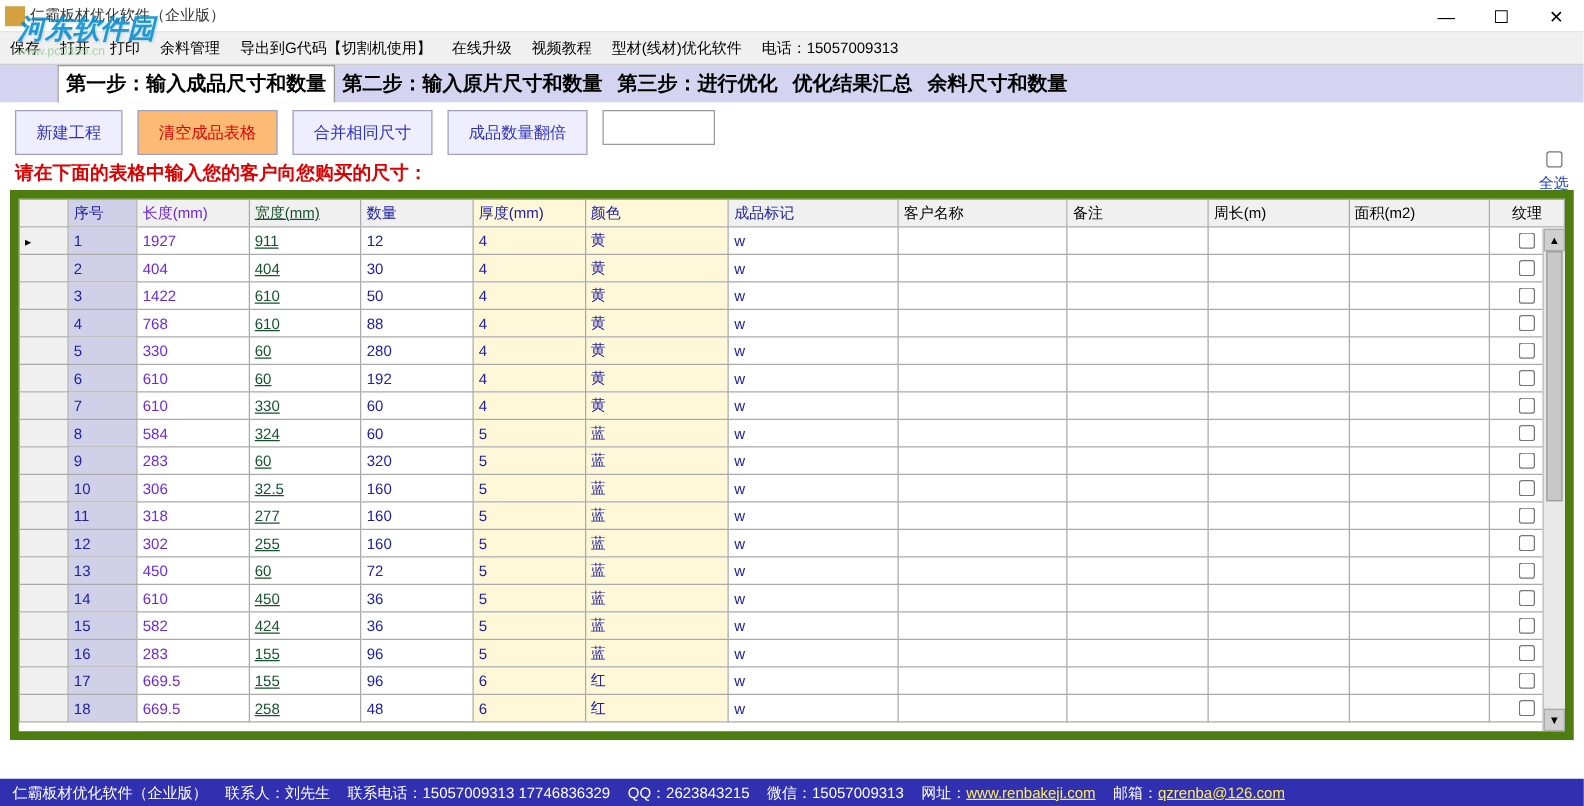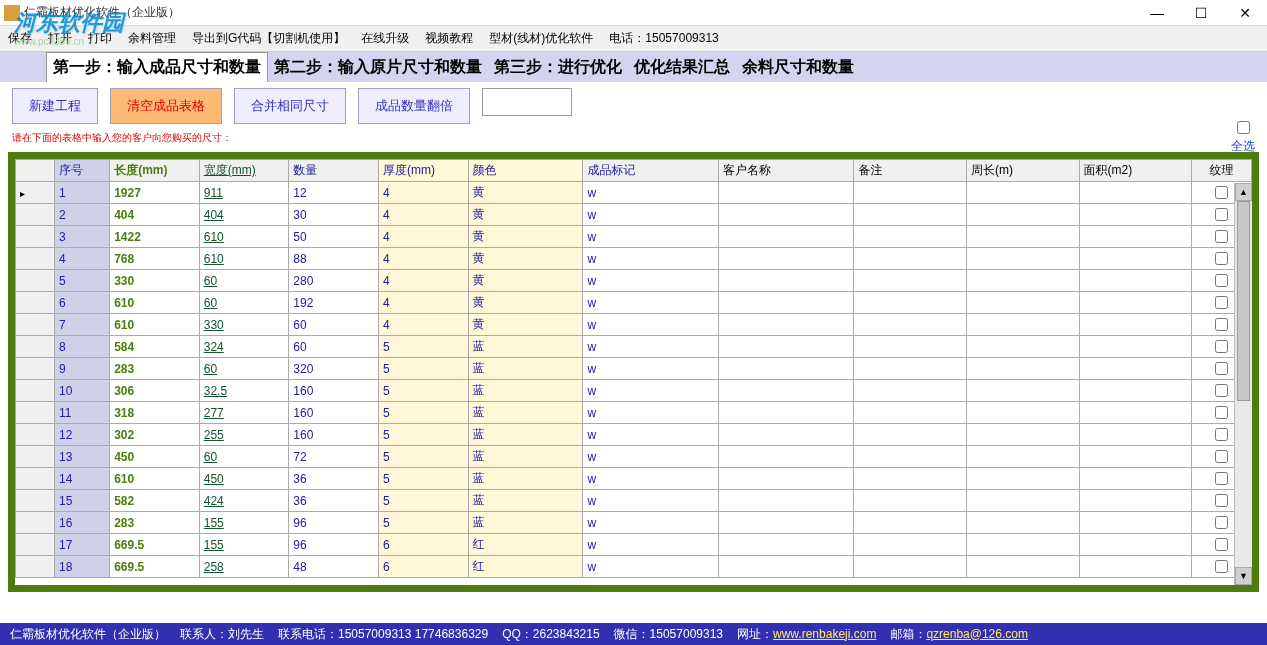--- a/index.html
+++ b/index.html
@@ -18,30 +18,30 @@
 .tab { padding: 4px 6px; font-size: 16px; font-weight: bold; display: flex; align-items: center; cursor: pointer; white-space: nowrap; }
 .tab.active { background: #fff; border-top: 1px solid #999; border-left: 1px solid #999; border-right: 1px solid #999; margin-left: 44px; }
 .tab .lbl { color: #000; }
 .tab .lbl2 { color: #000; }
 .toolbar { height: 44px; background: #fff; display: flex; align-items: flex-start; padding: 6px 12px; gap: 12px; }
 .tbtn { padding: 8px 16px; border: 1px solid #a0a0c0; background: #eef; cursor: pointer; font-size: 13px; }
 .tbtn.red { color: #d00; background: #fdba74; }
 .tbtn.blue { color: #3030c0; }
 .tinput { width: 90px; height: 28px; border: 1px solid #999; padding: 2px 4px; }
 .instruct-row { height: 24px; display: flex; align-items: center; padding: 0 12px; justify-content: space-between; }
-.instruct { color: #d00; font-size: 10px; font-weight: normal; }
+.instruct { color: #d00; font-size: 15px; font-weight: bold; }
 .select-all { display: flex; align-items: center; gap: 4px; color: #2040d0; flex-direction: column; }
 .select-all input { width: 13px; height: 13px; }
 .grid-wrap { position: relative; margin: 2px 8px 4px 8px; border: 7px solid #4d7c0f; height: 440px; overflow: hidden; }
 .grid { width: 100%; border-collapse: collapse; table-layout: fixed; }
 .grid th, .grid td { border: 1px solid #aaa; padding: 2px 4px; height: 22px; text-align: left; font-size: 12px; overflow: hidden; white-space: nowrap; }
 .grid th { background: #f0f0f0; font-weight: normal; }
 .grid .rowhdr { width: 34px; background: #f0f0f0; }
 .grid .c-seq { width: 48px; background: #d0d0e8; color: #2020a0; }
-.grid .c-len { width: 78px; color: #4d7c0f; font-weight: bold; }
+.grid .c-len { width: 78px; color: #6d28d9; }
 .grid .c-wid { width: 78px; color: #14532d; text-decoration: underline; }
 .grid .c-qty { width: 78px; color: #2020a0; }
 .grid .c-thk { width: 78px; background: #fff8d8; color: #2020a0; }
 .grid .c-clr { width: 100px; background: #fff8d8; color: #2020a0; }
 .grid .c-mark { width: 118px; color: #2020a0; }
 .grid .c-cust { width: 118px; }
 .grid .c-note { width: 98px; }
 .grid .c-peri { width: 98px; }
 .grid .c-area { width: 98px; }
 .grid .c-tex { width: 52px; text-align: center; }

